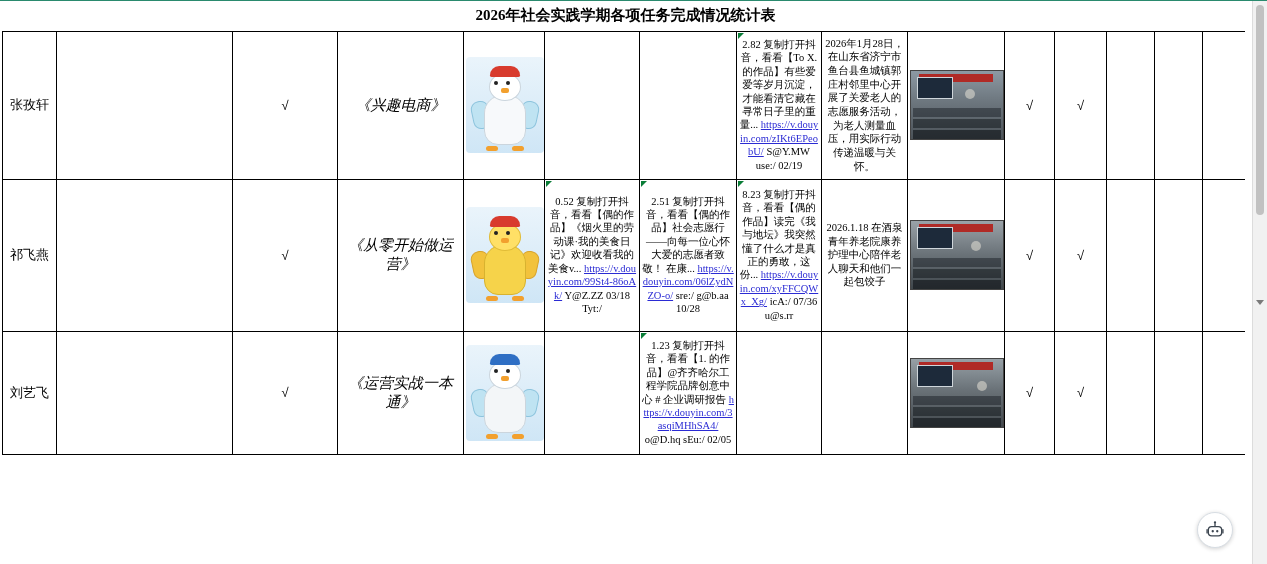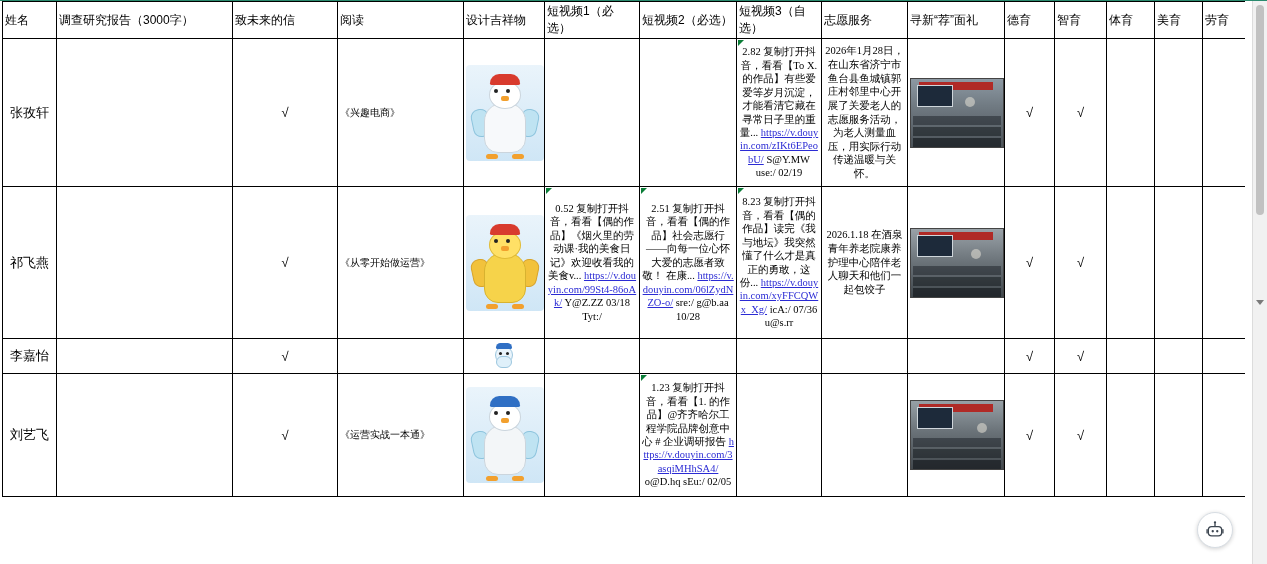--- a/index.html
+++ b/index.html
@@ -62,22 +62,24 @@
   }
   td.name-cell {
     text-align: center;
     font-size: 13px;
     font-family: "Liberation Serif", serif;
   }
   td.center {
     text-align: center;
   }
   td.book {
-    font-size: 10px;
+    text-align: center;
+    font-size: 15px;
     font-family: "Liberation Serif", serif;
+    font-style: italic;
   }
   .check {
     font-size: 13px;
     line-height: 1;
   }
   .videocell {
     font-size: 10.5px;
     line-height: 1.28;
     font-family: "Liberation Serif", serif;
     text-align: center;
@@ -288,38 +290,24 @@
         <col style="width:86px">
         <col style="width:97px">
         <col style="width:50px">
         <col style="width:52px">
         <col style="width:48px">
         <col style="width:48px">
         <col style="width:46px">
       </colgroup>
 
       <tbody>
-
-        <tr>
-          <td class="hdr">姓名</td>
-          <td class="hdr">调查研究报告（3000字）</td>
-          <td class="hdr">致未来的信</td>
-          <td class="hdr">阅读</td>
-          <td class="hdr">设计吉祥物</td>
-          <td class="hdr">短视频1（必选）</td>
-          <td class="hdr">短视频2（必选）</td>
-          <td class="hdr">短视频3（自选）</td>
-          <td class="hdr">志愿服务</td>
-          <td class="hdr">寻新“荐”面礼</td>
-          <td class="hdr">德育</td>
-          <td class="hdr">智育</td>
-          <td class="hdr">体育</td>
-          <td class="hdr">美育</td>
-          <td class="hdr">劳育</td>
+        <tr class="title-row">
+          <td class="title-cell" colspan="15">2026年社会实践学期各项任务完成情况统计表</td>
         </tr>
+
 
         <tr class="rowtall1">
           <td class="name-cell">张孜轩</td>
           <td></td>
           <td class="center check">√</td>
           <td class="book">《兴趣电商》</td>
           <td class="center">
             <div class="mascot">
               <div class="m-wing l"></div>
               <div class="m-wing r"></div>
@@ -407,45 +395,20 @@
               <div class="blob" style="left:60px; top:20px;"></div>
             </div>
           </td>
           <td class="center check">√</td>
           <td class="center check">√</td>
           <td></td>
           <td></td>
           <td></td>
         </tr>
 
-        <tr class="rowshort">
-          <td class="name-cell">李嘉怡</td>
-          <td></td>
-          <td class="center check">√</td>
-          <td class="book"></td>
-          <td class="center">
-            <div class="mascot small">
-              <div style="position:absolute;left:50%;transform:translateX(-50%);top:4px;width:16px;height:16px;border-radius:50%;background:#eaf4fb;border:1px solid #9cc6de;"></div>
-              <div style="position:absolute;left:50%;transform:translateX(-50%);top:1px;width:16px;height:6px;background:#2f6fc4;border-radius:6px 6px 2px 2px;"></div>
-              <div style="position:absolute;left:11px;top:10px;width:3px;height:3px;border-radius:50%;background:#222;"></div>
-              <div style="position:absolute;left:18px;top:10px;width:3px;height:3px;border-radius:50%;background:#222;"></div>
-              <div style="position:absolute;left:50%;transform:translateX(-50%);bottom:2px;width:14px;height:10px;background:#dff0fa;border:1px solid #9cc6de;border-radius:6px;"></div>
-            </div>
-          </td>
-          <td></td>
-          <td></td>
-          <td></td>
-          <td></td>
-          <td></td>
-          <td class="center check">√</td>
-          <td class="center check">√</td>
-          <td></td>
-          <td></td>
-          <td></td>
-        </tr>
 
         <tr class="rowtall3">
           <td class="name-cell">刘艺飞</td>
           <td></td>
           <td class="center check">√</td>
           <td class="book">《运营实战一本通》</td>
           <td class="center">
             <div class="mascot">
               <div class="m-wing l"></div>
               <div class="m-wing r"></div>

